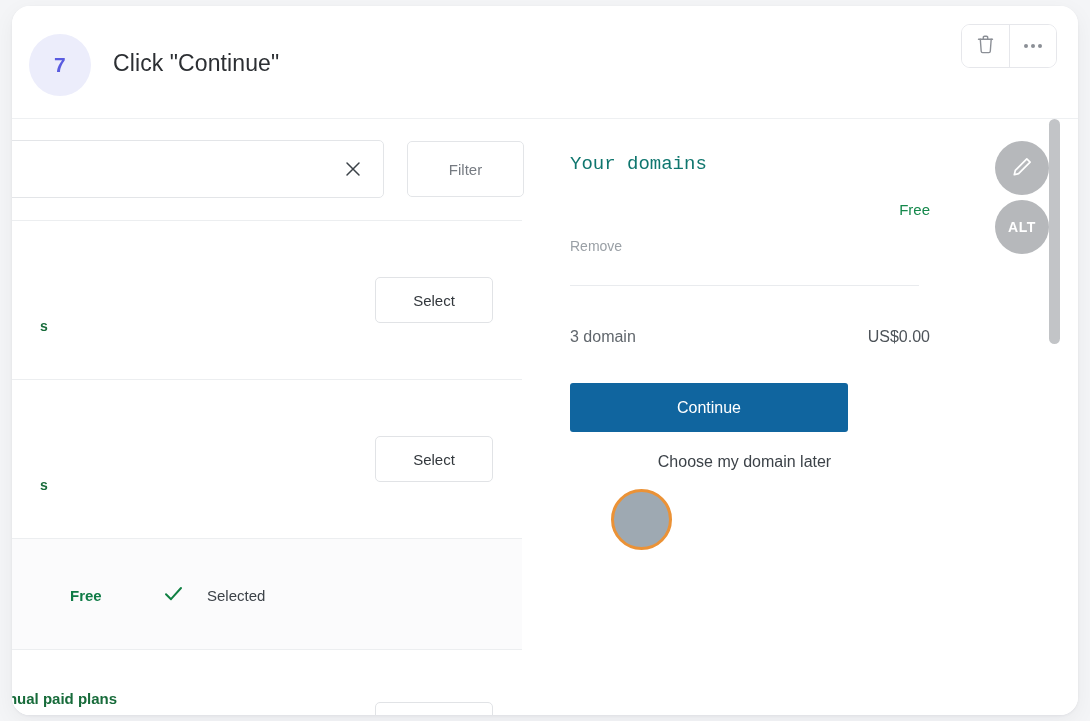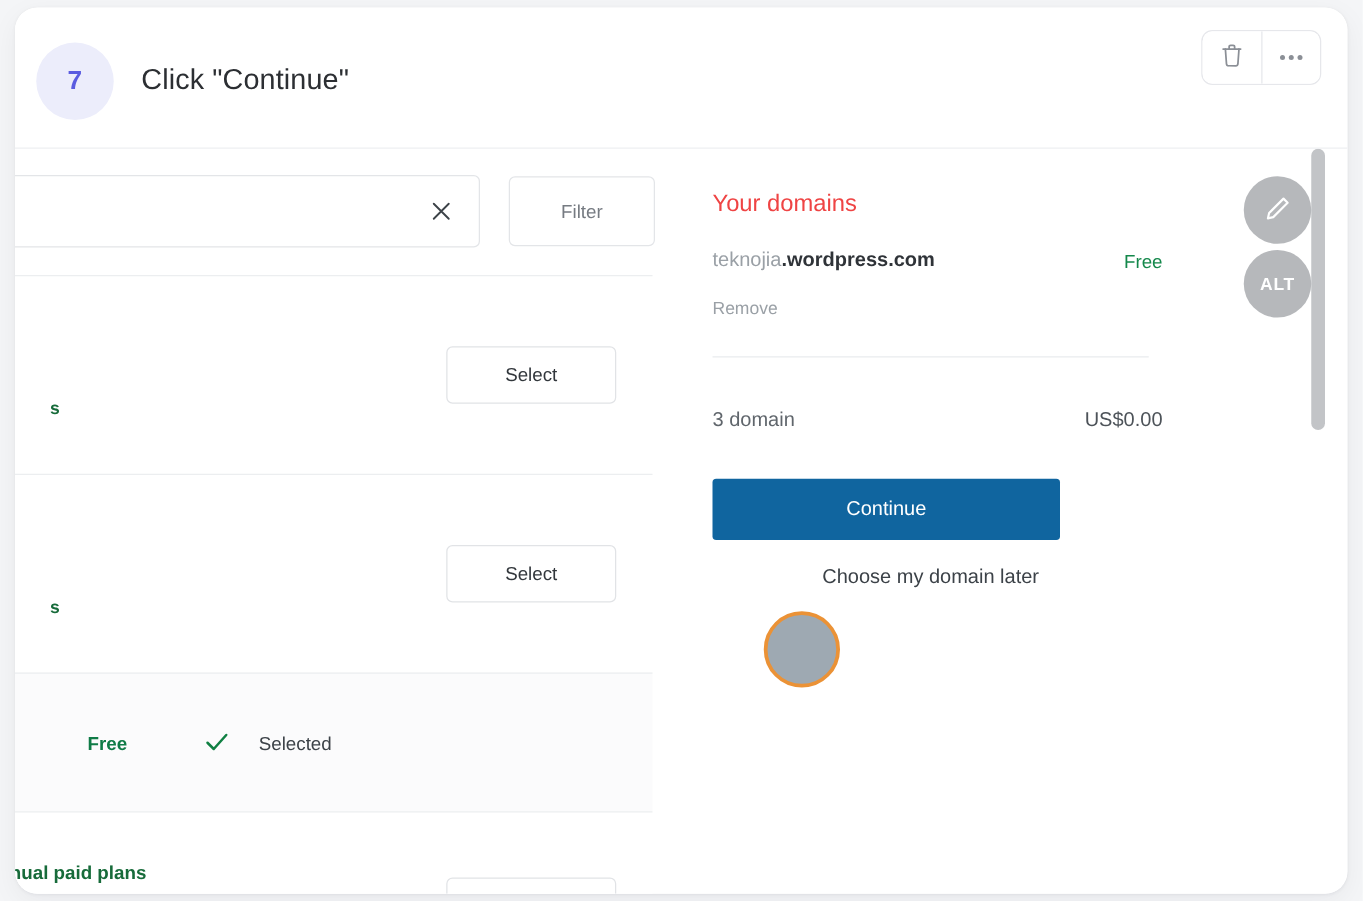--- a/index.html
+++ b/index.html
@@ -112,21 +112,21 @@
     position: absolute; left: 238px;
     font-size: 14px; font-weight: 700; color: #176b3a;
     white-space: nowrap;
   }
   .row-note.wrapped {
     text-align: right; width: 305px; left: 0;
     font-size: 15px; line-height: 25px; font-weight: 700;
   }
   .select-btn {
     position: absolute; right: 29px;
-    width: 136px; height: 46px;
+    width: 118px; height: 46px;
     border: 1px solid #e1e3e6; border-radius: 5px;
     background: #fff; cursor: pointer;
     display: flex; align-items: center; justify-content: center;
     font-size: 15px; color: #32373c;
   }
   .free-label {
     position: absolute;
     font-size: 15px; font-weight: 700; color: #0f7b46;
   }
   .selected-chip {
@@ -135,21 +135,21 @@
     font-size: 15px; color: #3c4248;
   }
 
   
   .right-pane {
     position: absolute; left: 558px; top: 0;
     width: 360px; height: 100%;
   }
   .pane-title {
     position: absolute; left: 0; top: 34px;
-    font-size: 19px; color: #ef4444;
+    font-size: 19px; color: #0f766e; font-family: Liberation Mono, monospace;
   }
   .domain-name {
     position: absolute; left: 0; top: 81px;
     font-size: 16px; color: #9aa0a6;
   }
   .domain-name b { color: #2f3338; font-weight: 700; }
   .domain-price {
     position: absolute; right: 0; top: 82px;
     font-size: 15px; color: #14884b;
   }
@@ -295,23 +295,20 @@
             
           </div>
         </div>
 
       </div>
     </div>
 
     <div class="right-pane">
       <div class="pane-title">Your domains</div>
 
-      <div class="domain-name">
-        <span>teknojia</span><b>.wordpress.com</b>
-      </div>
       <div class="domain-price">Free</div>
       <div class="domain-remove">Remove</div>
 
       <div class="pane-divider"></div>
 
       <div class="total-label">3 domain</div>
       <div class="total-value">US$0.00</div>
 
       <button class="continue-btn">Continue</button>
       <div class="later-link">Choose my domain later</div>

